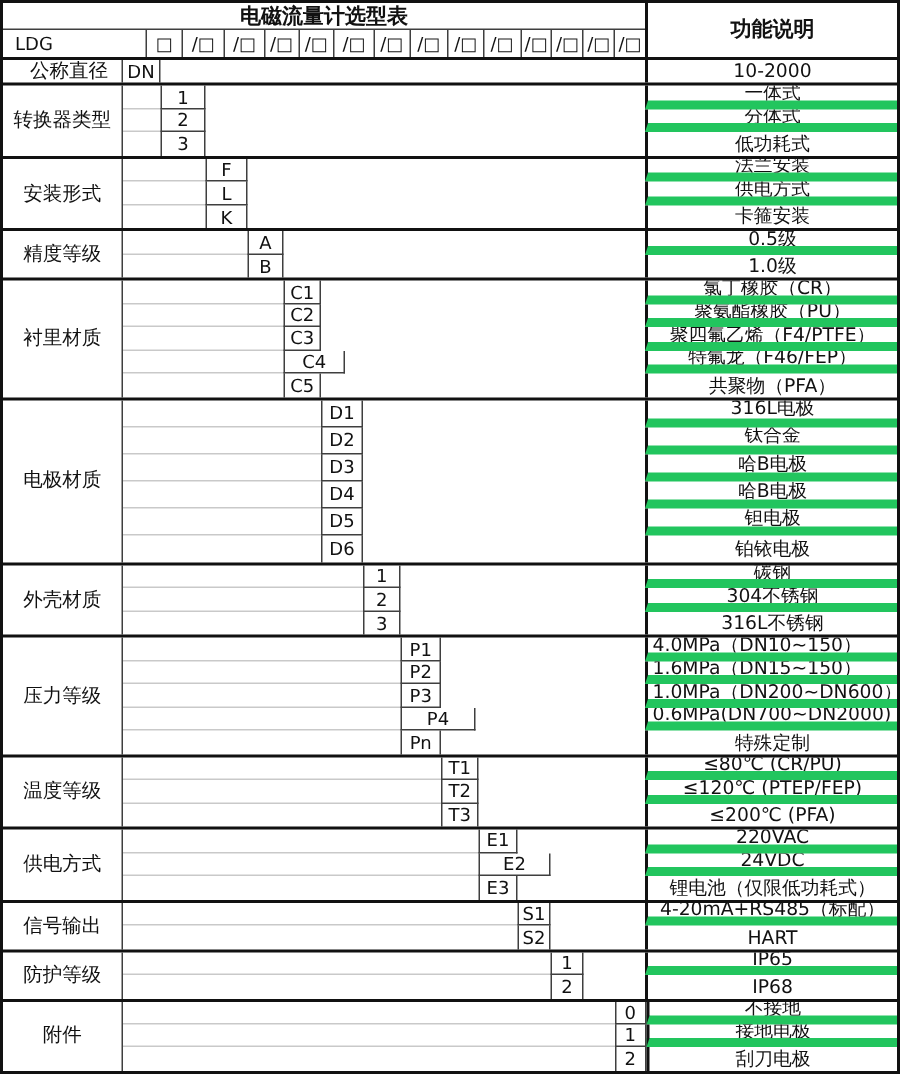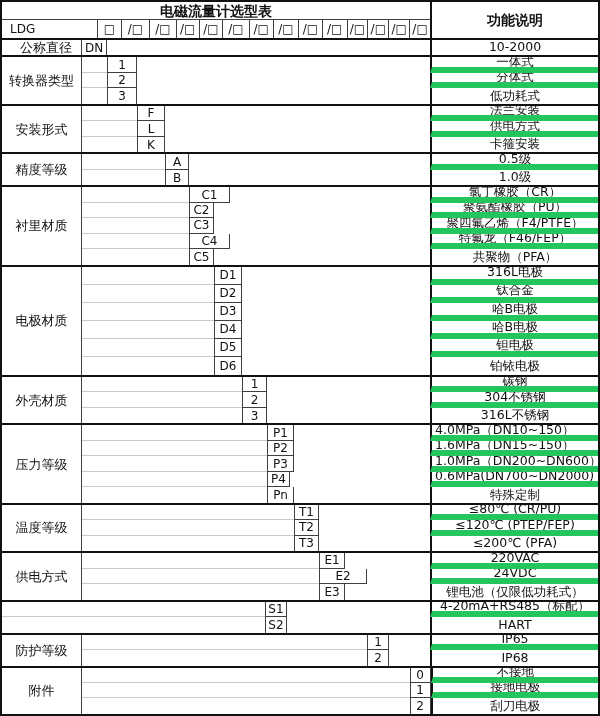--- a/index.html
+++ b/index.html
@@ -139,21 +139,21 @@
         <div class="func">1.0级</div>
       </div>
     </div>
   </div>
 
   <div class="group" style="flex:5 0 0">
     <div class="glabel">衬里材质</div>
     <div class="gbody">
       <div class="grow">
         <div class="fillL" style="width:107px"></div>
-        <div class="codebox" style="width:41px">C1</div>
+        <div class="codebox" style="width:25px">C1</div>
         <div class="fillR"></div>
         <div class="func">氯丁橡胶（CR）</div>
       </div>
       <div class="grow">
         <div class="fillL" style="width:107px"></div>
         <div class="codebox" style="width:25px">C2</div>
         <div class="fillR"></div>
         <div class="func">聚氨酯橡胶（PU）</div>
       </div>
       <div class="grow">
@@ -259,21 +259,21 @@
         <div class="func left">1.6MPa（DN15~150）</div>
       </div>
       <div class="grow">
         <div class="fillL" style="width:185px"></div>
         <div class="codebox" style="width:27px">P3</div>
         <div class="fillR"></div>
         <div class="func left">1.0MPa（DN200~DN600）</div>
       </div>
       <div class="grow">
         <div class="fillL" style="width:185px"></div>
-        <div class="codebox" style="width:23px">P4</div>
+        <div class="codebox" style="width:50px">P4</div>
         <div class="fillR"></div>
         <div class="func left">0.6MPa(DN700~DN2000)</div>
       </div>
       <div class="grow">
         <div class="fillL" style="width:185px"></div>
         <div class="codebox" style="width:27px">Pn</div>
         <div class="fillR"></div>
         <div class="func">特殊定制</div>
       </div>
     </div>
@@ -321,20 +321,21 @@
       <div class="grow">
         <div class="fillL" style="width:237px"></div>
         <div class="codebox" style="width:26px">E3</div>
         <div class="fillR"></div>
         <div class="func">锂电池（仅限低功耗式）</div>
       </div>
     </div>
   </div>
 
   <div class="group" style="flex:2 0 0">
+    <div class="glabel">信号输出</div>
     <div class="gbody">
       <div class="grow">
         <div class="fillL" style="width:263px"></div>
         <div class="codebox" style="width:22px">S1</div>
         <div class="fillR"></div>
         <div class="func">4-20mA+RS485（标配）</div>
       </div>
       <div class="grow">
         <div class="fillL" style="width:263px"></div>
         <div class="codebox" style="width:22px">S2</div>

